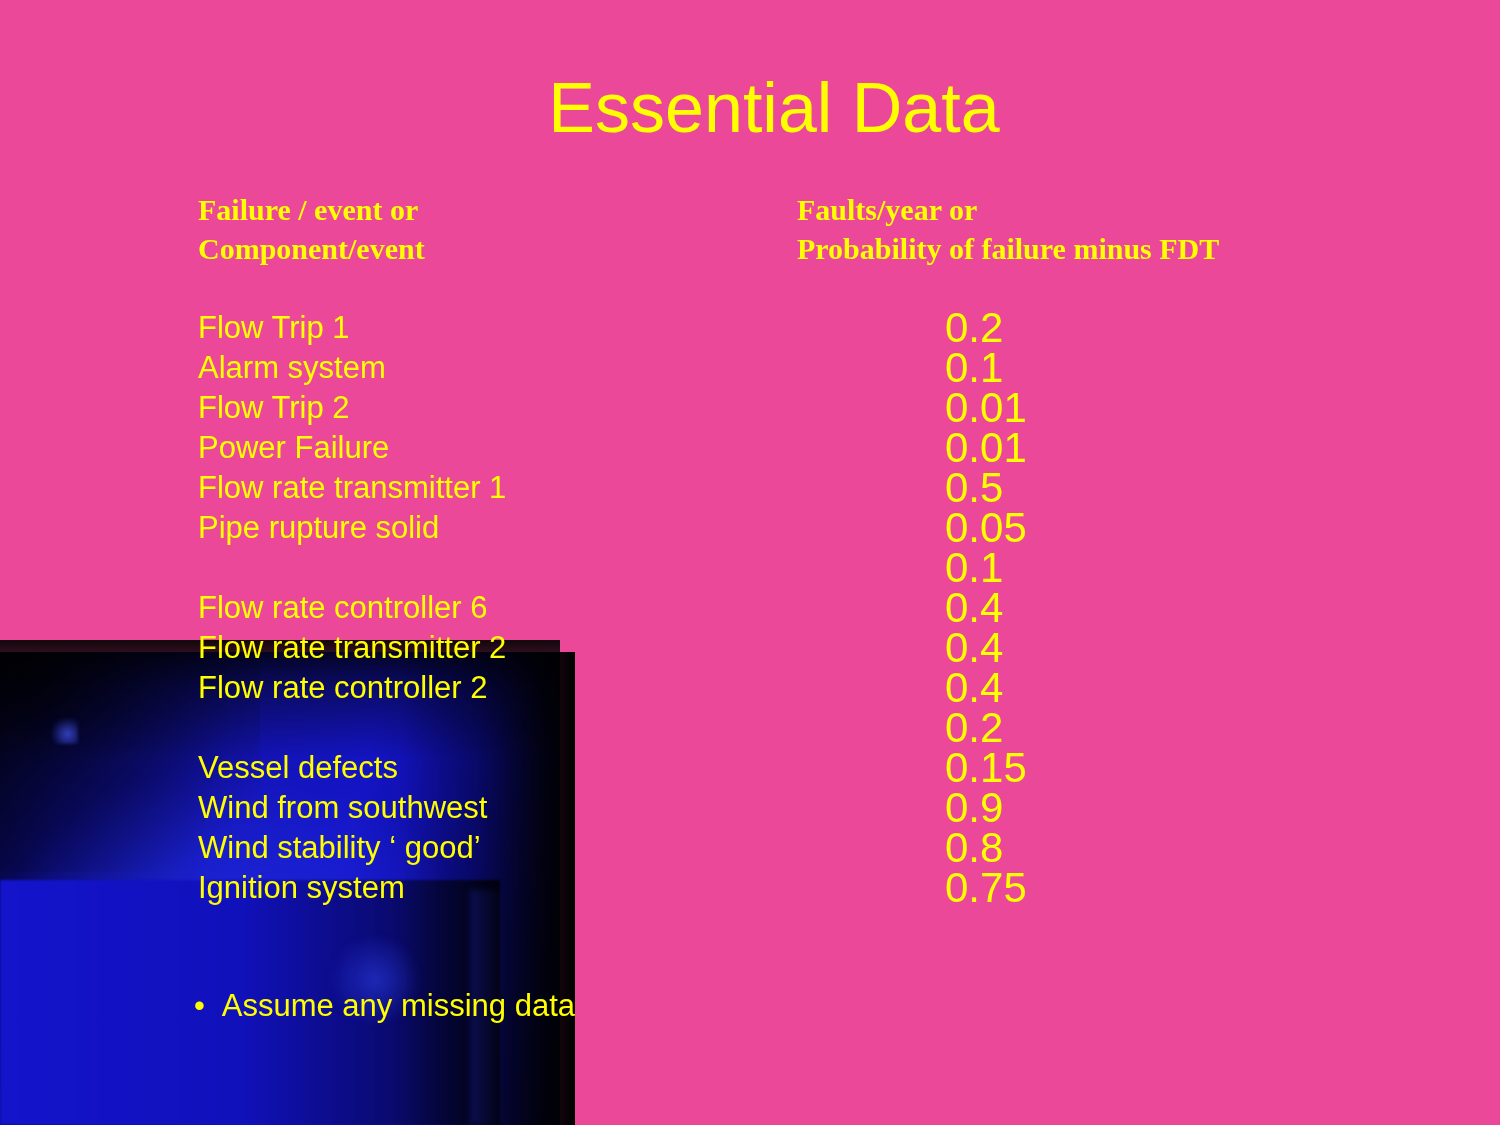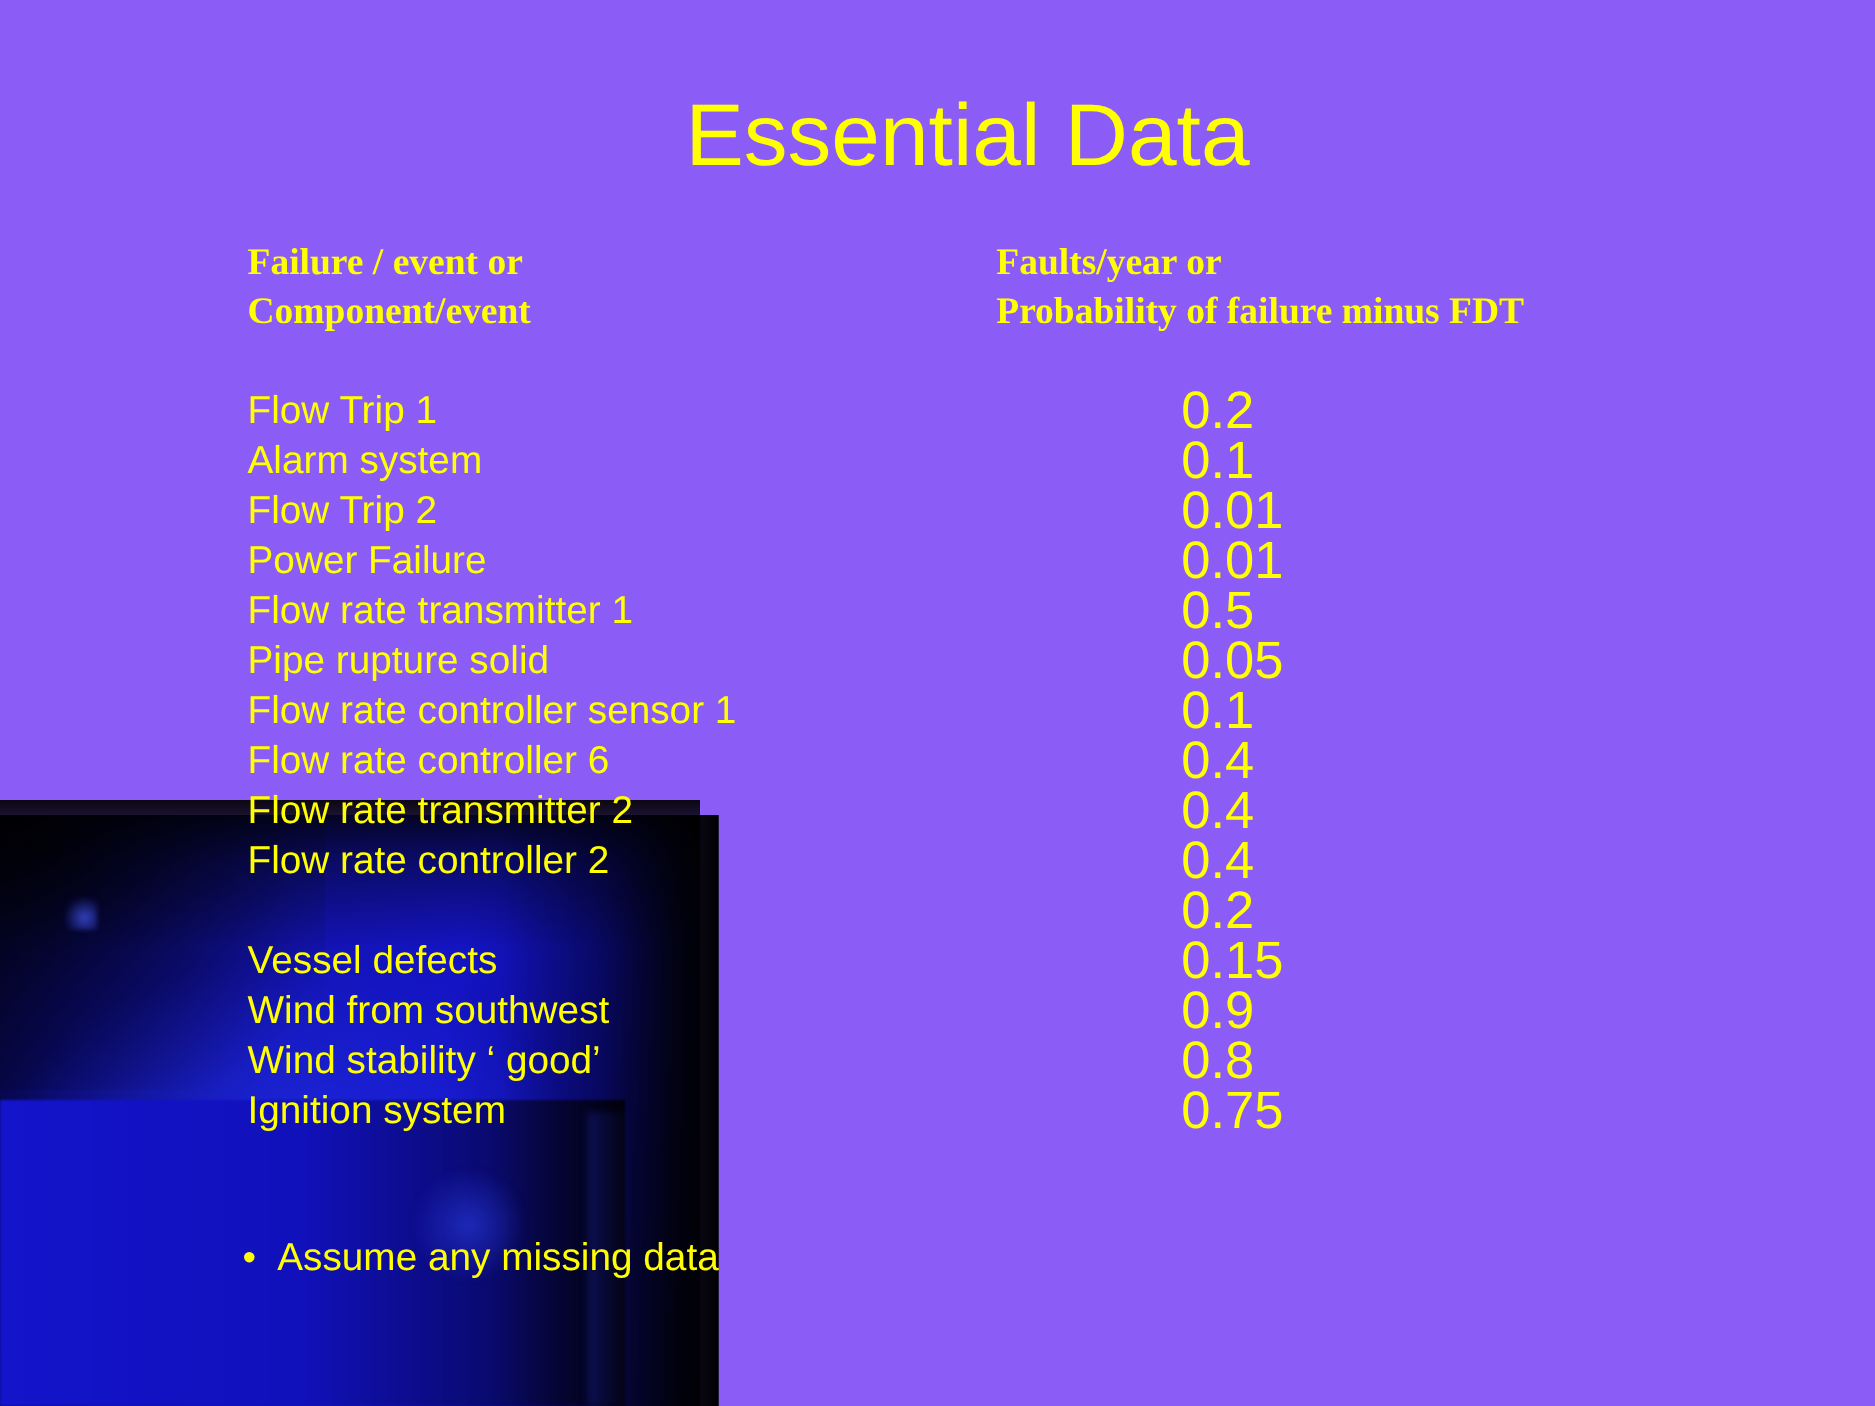--- a/index.html
+++ b/index.html
@@ -4,21 +4,21 @@
 <style>
   html, body {
     margin: 0;
     padding: 0;
     background: #000000;
   }
   #slide {
     position: relative;
     width: 1500px;
     height: 1125px;
-    background: #8b5cf6;
+    background: #ec4899;
     overflow: hidden;
     font-family: "Liberation Sans", sans-serif;
   }
 
   
   #bg-shape-layer {
     position: absolute;
     left: 0;
     top: 0;
     width: 1500px;
@@ -223,21 +223,20 @@
       </div>
       <div class="data-row">
         <span class="cell-name">Flow rate transmitter 1</span>
         <span class="cell-value">0.5</span>
       </div>
       <div class="data-row">
         <span class="cell-name">Pipe rupture solid</span>
         <span class="cell-value">0.05</span>
       </div>
       <div class="data-row">
-        <span class="cell-name">Flow rate controller sensor 1</span>
         <span class="cell-value">0.1</span>
       </div>
       <div class="data-row">
         <span class="cell-name">Flow rate controller 6</span>
         <span class="cell-value">0.4</span>
       </div>
       <div class="data-row">
         <span class="cell-name">Flow rate transmitter 2</span>
         <span class="cell-value">0.4</span>
       </div>

